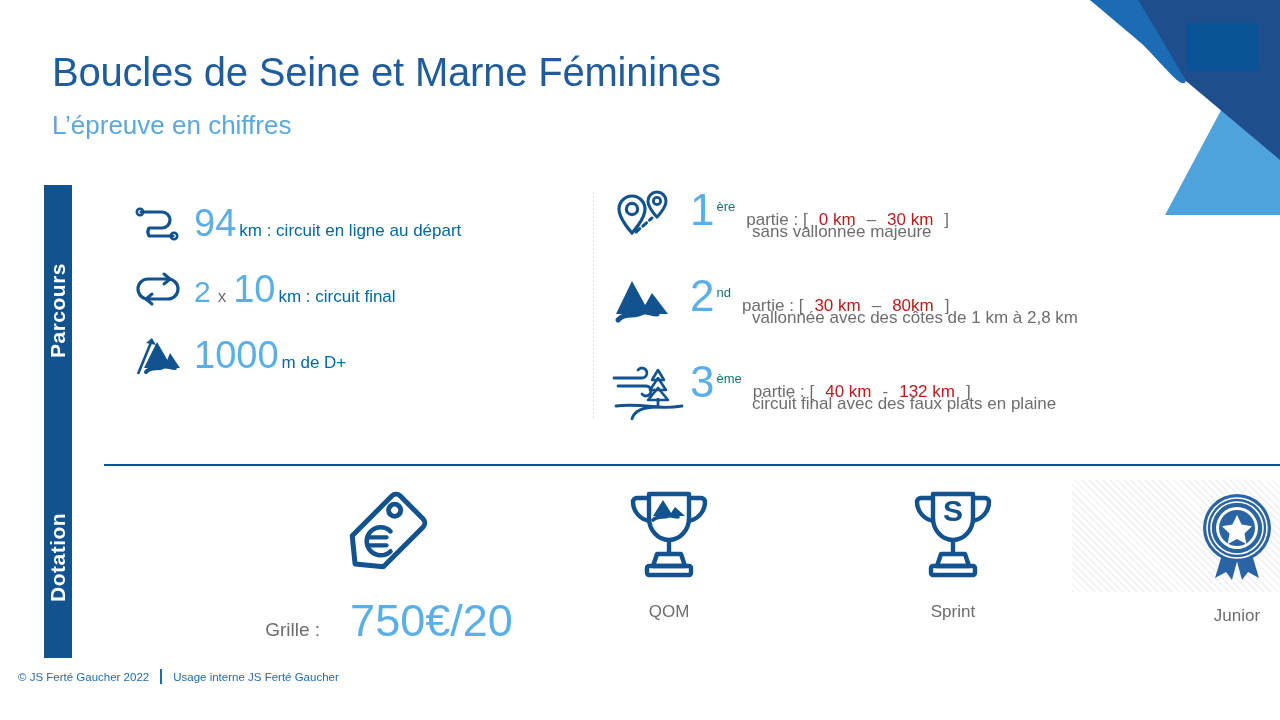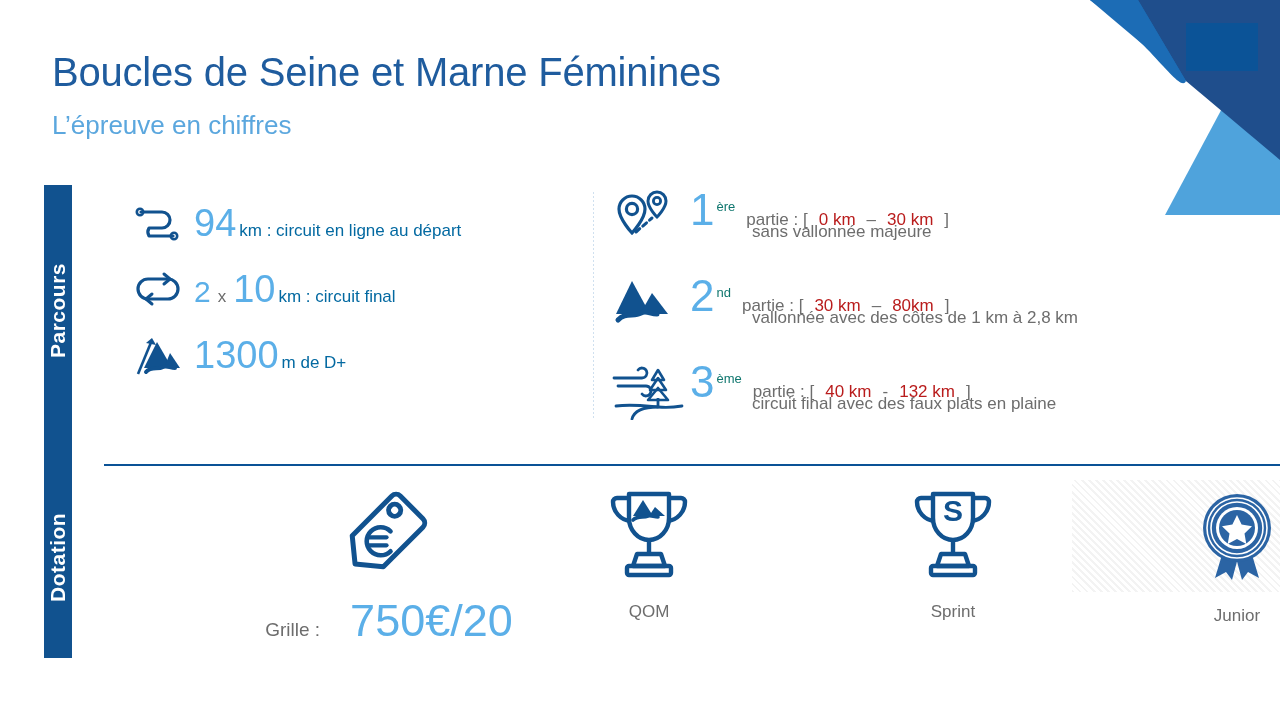--- a/index.html
+++ b/index.html
@@ -204,21 +204,21 @@
     display: flex;
     align-items: center;
     justify-content: center;
   }
   .prize-label {
     font-size: 17px;
     color: #6d6d6d;
     margin-top: 14px;
   }
   #prize-grille { left: 70px;  top: 4px;  width: 430px; }
-  #prize-qom    { left: 380px; top: 8px;  width: 330px; }
+  #prize-qom    { left: 400px; top: 8px;  width: 330px; }
   #prize-sprint { left: 684px; top: 8px;  width: 330px; }
   #prize-junior { left: 968px; top: 8px;  width: 330px; }
 
   .grille-line {
     display: flex;
     align-items: baseline;
     justify-content: center;
     margin-top: 14px;
     white-space: nowrap;
     gap: 24px;
@@ -318,21 +318,21 @@
       <div class="stat-icon">
         <svg width="50" height="42" viewBox="0 0 50 42">
           <path d="M6 40 L20 6" fill="none" stroke="#11528F" stroke-width="2.6"></path>
           <path d="M14 9 L20 4 L24 11 Z" fill="#11528F"></path>
           <path d="M25 8 L40 34 H12 Z" fill="#11528F"></path>
           <path d="M38 19 L48 34 H32 Z" fill="#11528F"></path>
           <path d="M14 38 c5 -6 12 -2 17 -5 c4 -2 7 1 12 1" fill="none" stroke="#11528F" stroke-width="4" stroke-linecap="round"></path>
         </svg>
       </div>
       <div class="stat-text">
-        <span class="big-num">1300</span>
+        <span class="big-num">1000</span>
         <span class="stat-desc">m  de D+</span>
       </div>
     </div>
   </div>
 
   <div id="parts">
 
     <div class="part-row">
       <div class="part-icon">
         <svg width="64" height="56" viewBox="0 0 64 56">
@@ -471,14 +471,19 @@
           <circle cx="46" cy="42" r="26" fill="none" stroke="#ffffff" stroke-width="1.6"></circle>
           <circle cx="46" cy="42" r="21" fill="#ffffff"></circle>
           <circle cx="46" cy="42" r="18" fill="#2B64A4"></circle>
           <path d="M46 29 L50.6 38.6 L61 40.2 L53.5 47.6 L55.3 58 L46 53.1 L36.7 58 L38.5 47.6 L31 40.2 L41.4 38.6 Z" fill="#ffffff"></path>
         </svg>
       </div>
       <div class="prize-label">Junior</div>
     </div>
   </div>
 
+  <div id="footer">
+    <span>© JS Ferté Gaucher 2022</span>
+    <span id="footer-sep"></span>
+    <span>Usage interne JS Ferté Gaucher</span>
+  </div>
 
 </div>
 
 </body></html>

